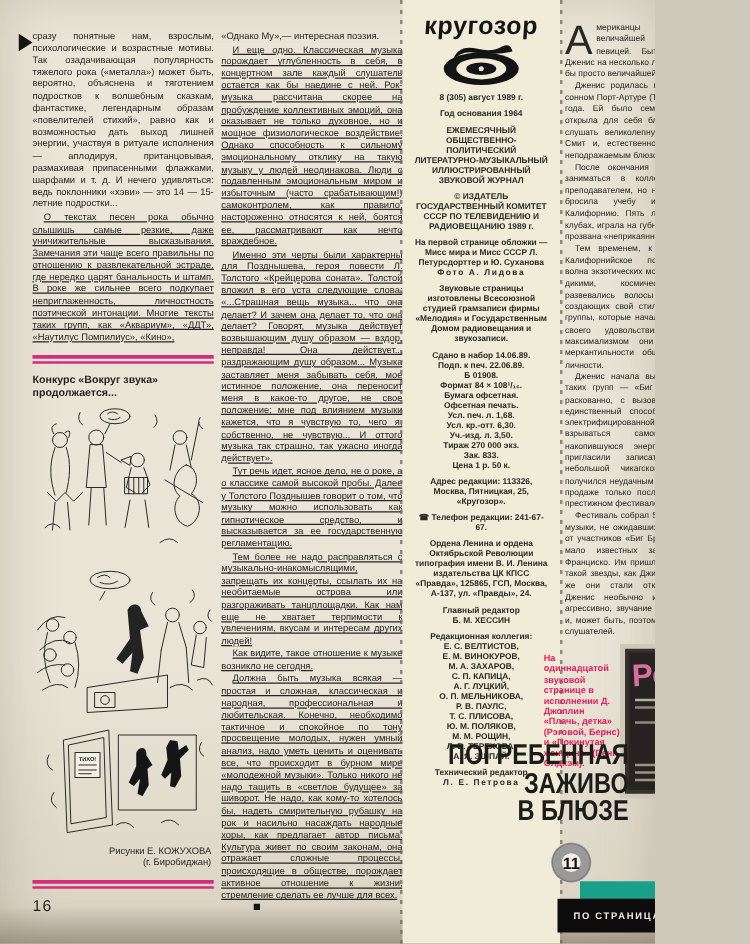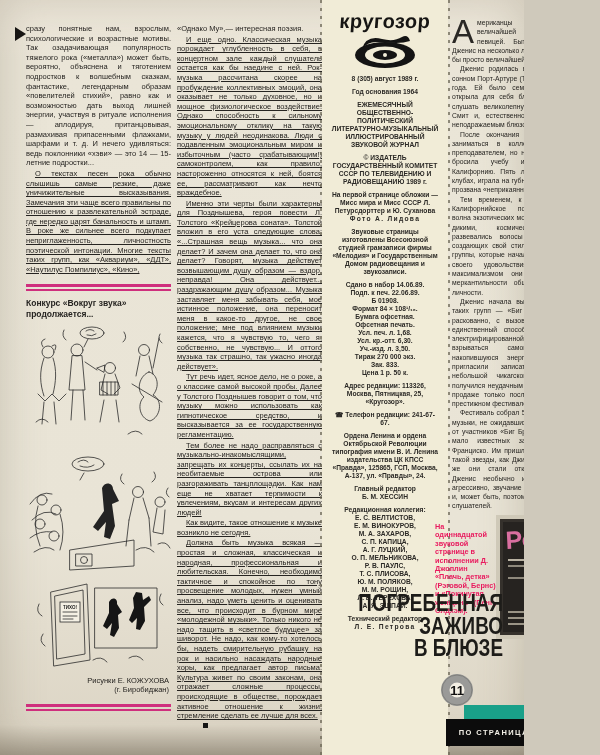--- a/index.html
+++ b/index.html
@@ -143,20 +143,21 @@
     </svg>
 
     <div class="caption">
       <div>Рисунки Е. КОЖУХОВА</div>
       <div>(г. Биробиджан)</div>
     </div>
     <div class="rule">
         <div class="thick"></div>
         <div class="thin"></div>
       </div>
+    <div class="pagenum">16</div>
   </div>
 
   <div class="col2 body-text">
     <p>«Однако Му»,— интересная поэзия.</p>
     <p>И еще одно. Классическая музыка порождает углубленность в себя, в концертном зале каждый слушатель остается как бы наедине с ней. Рок-музыка рассчитана скорее на пробуждение коллективных эмоций, она оказывает не только духовное, но и мощное физиологическое воздействие. Однако способность к сильному эмоциональному отклику на такую музыку у людей неодинакова. Люди с подавленным эмоциональным миром и избыточным (часто срабатывающим!) самоконтролем, как правило, настороженно относятся к ней, боятся ее, рассматривают как нечто враждебное.</p>
     <p>Именно эти черты были характерны для Позднышева, героя повести Л. Толстого «Крейцерова соната». Толстой вложил в его уста следующие слова: «...Страшная вещь музыка... что она делает? И зачем она делает то, что она делает? Говорят, музыка действует возвышающим душу образом — вздор, неправда! Она действует... раздражающим душу образом... Музыка заставляет меня забывать себя, мое истинное положение, она переносит меня в какое-то другое, не свое положение; мне под влиянием музыки кажется, что я чувствую то, чего я, собственно, не чувствую... И оттого музыка так страшно, так ужасно иногда действует».</p>
     <p>Тут речь идет, ясное дело, не о роке, а о классике самой высокой пробы. Далее у Толстого Позднышев говорит о том, что музыку можно использовать как гипнотическое средство, и высказывается за ее государственную регламентацию.</p>
     <p>Тем более не надо расправляться с музыкально-инакомыслящими, запрещать их концерты, ссылать их на необитаемые острова или разгораживать танцплощадки. Как нам еще не хватает терпимости к увлечениям, вкусам и интересам других людей!</p>
     <p>Как видите, такое отношение к музыке возникло не сегодня.</p>
     <p>Должна быть музыка всякая — простая и сложная, классическая и народная, профессиональная и любительская. Конечно, необходимо тактичное и спокойное по тону просвещение молодых, нужен умный анализ, надо уметь ценить и оценивать все, что происходит в бурном мире «молодежной музыки». Только никого не надо тащить в «светлое будущее» за шиворот. Не надо, как кому-то хотелось бы, надеть смирительную рубашку на рок и насильно насаждать народные хоры, как предлагает автор письма. Культура живет по своим законам, она отражает сложные процессы, происходящие в обществе, порождает активное отношение к жизни, стремление сделать ее лучше для всех.</p>

